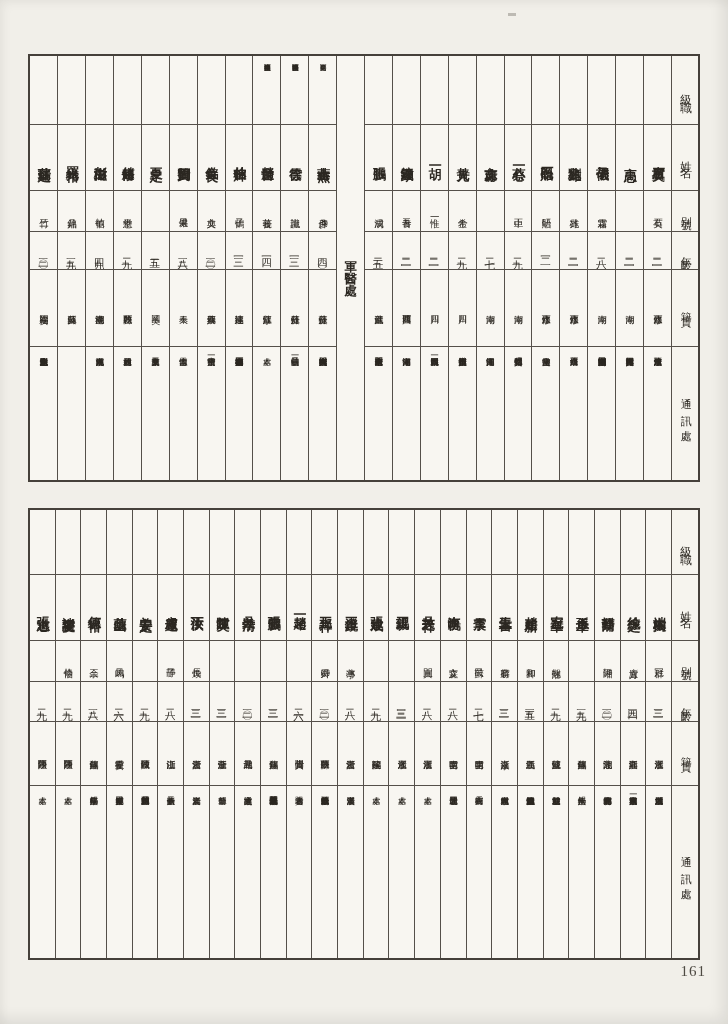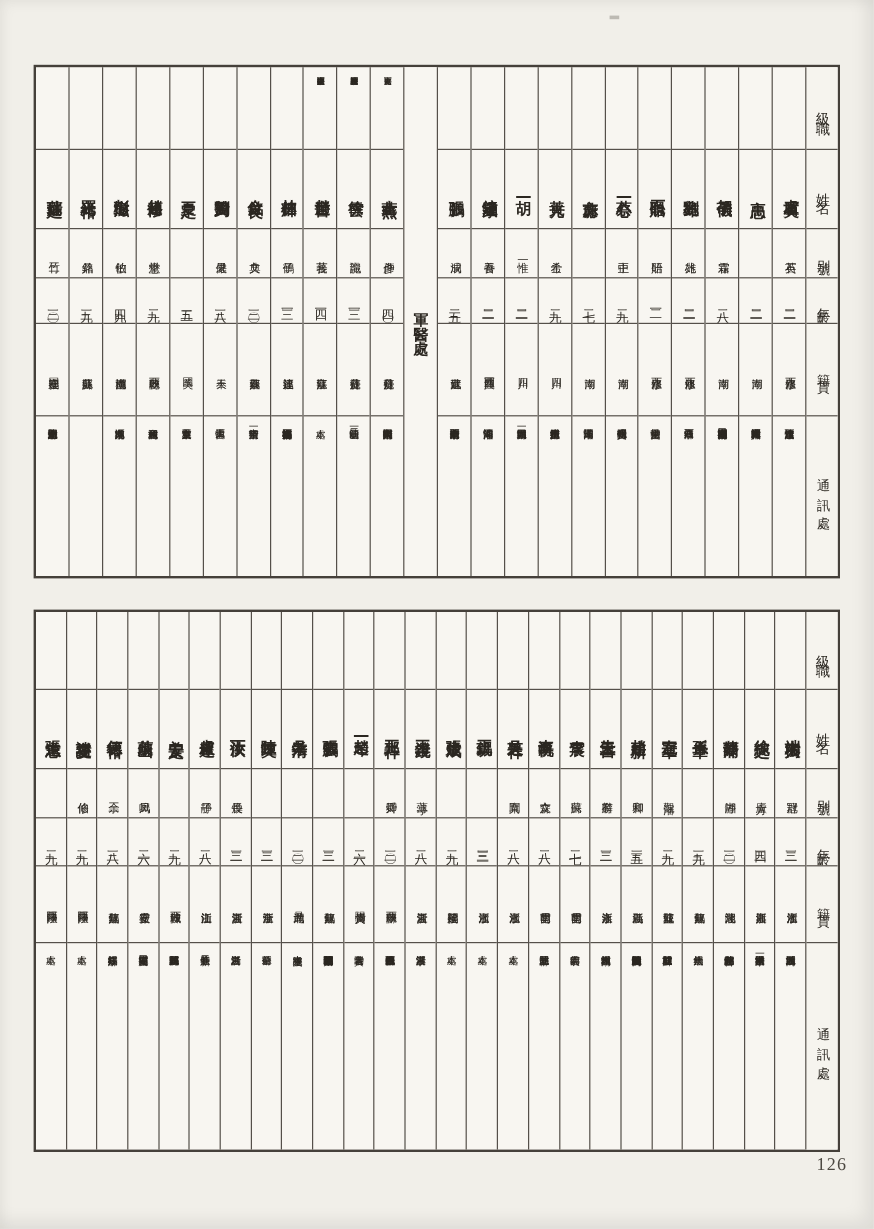--- a/index.html
+++ b/index.html
@@ -1077,14 +1077,14 @@
         </div>
         <div class="cell r4 f-origin">
           <span class="vtext t-origin">陝西泾陽</span>
         </div>
         <div class="cell r5 f-address">
           <span class="vtext t-address">本處</span>
         </div>
       </div>
     </div>
 
-  <div class="page-number">126</div>
+  <div class="page-number">161</div>
 </div>
 
 </body></html>

